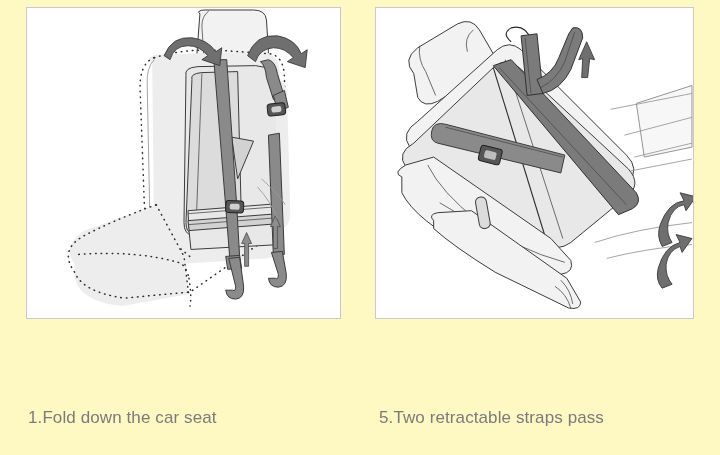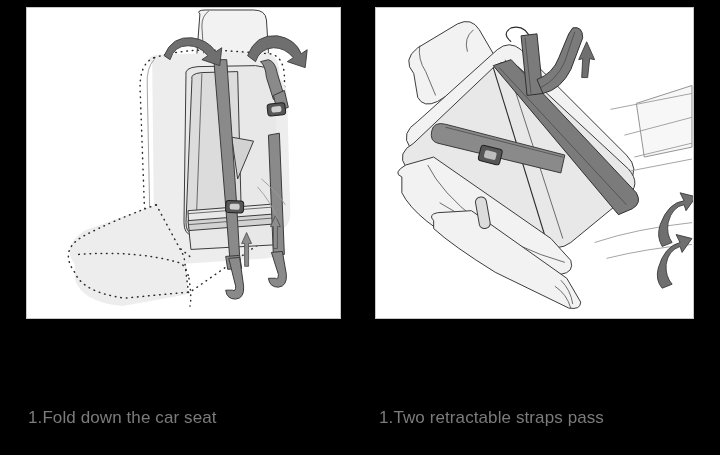--- a/index.html
+++ b/index.html
@@ -10,21 +10,21 @@
   body {
     width: 720px;
     height: 455px;
     position: relative;
     overflow: hidden;
     font-family: "Liberation Sans", sans-serif;
   }
   #page {
     position: absolute;
     inset: 0;
-    background: #000000;
+    background: #fef9c3;
   }
 
   
   .panel {
     position: absolute;
     background: #ffffff;
     border: 1px solid #c9c9c9;
     box-sizing: border-box;
   }
   #panel-left  { left: 26px;  top: 7px; width: 315px; height: 312px; }
@@ -236,18 +236,18 @@
       </g>
 
     </svg>
   </div>
 
   <div class="caption" id="caption-left">
     <span class="line line-1">1.Fold down the car seat</span>
   </div>
 
   <div class="caption" id="caption-right">
-    <span class="line line-1">1.Two retractable straps pass</span>
+    <span class="line line-1">5.Two retractable straps pass</span>
     
     
   </div>
 
 </div>
 
 </body></html>

